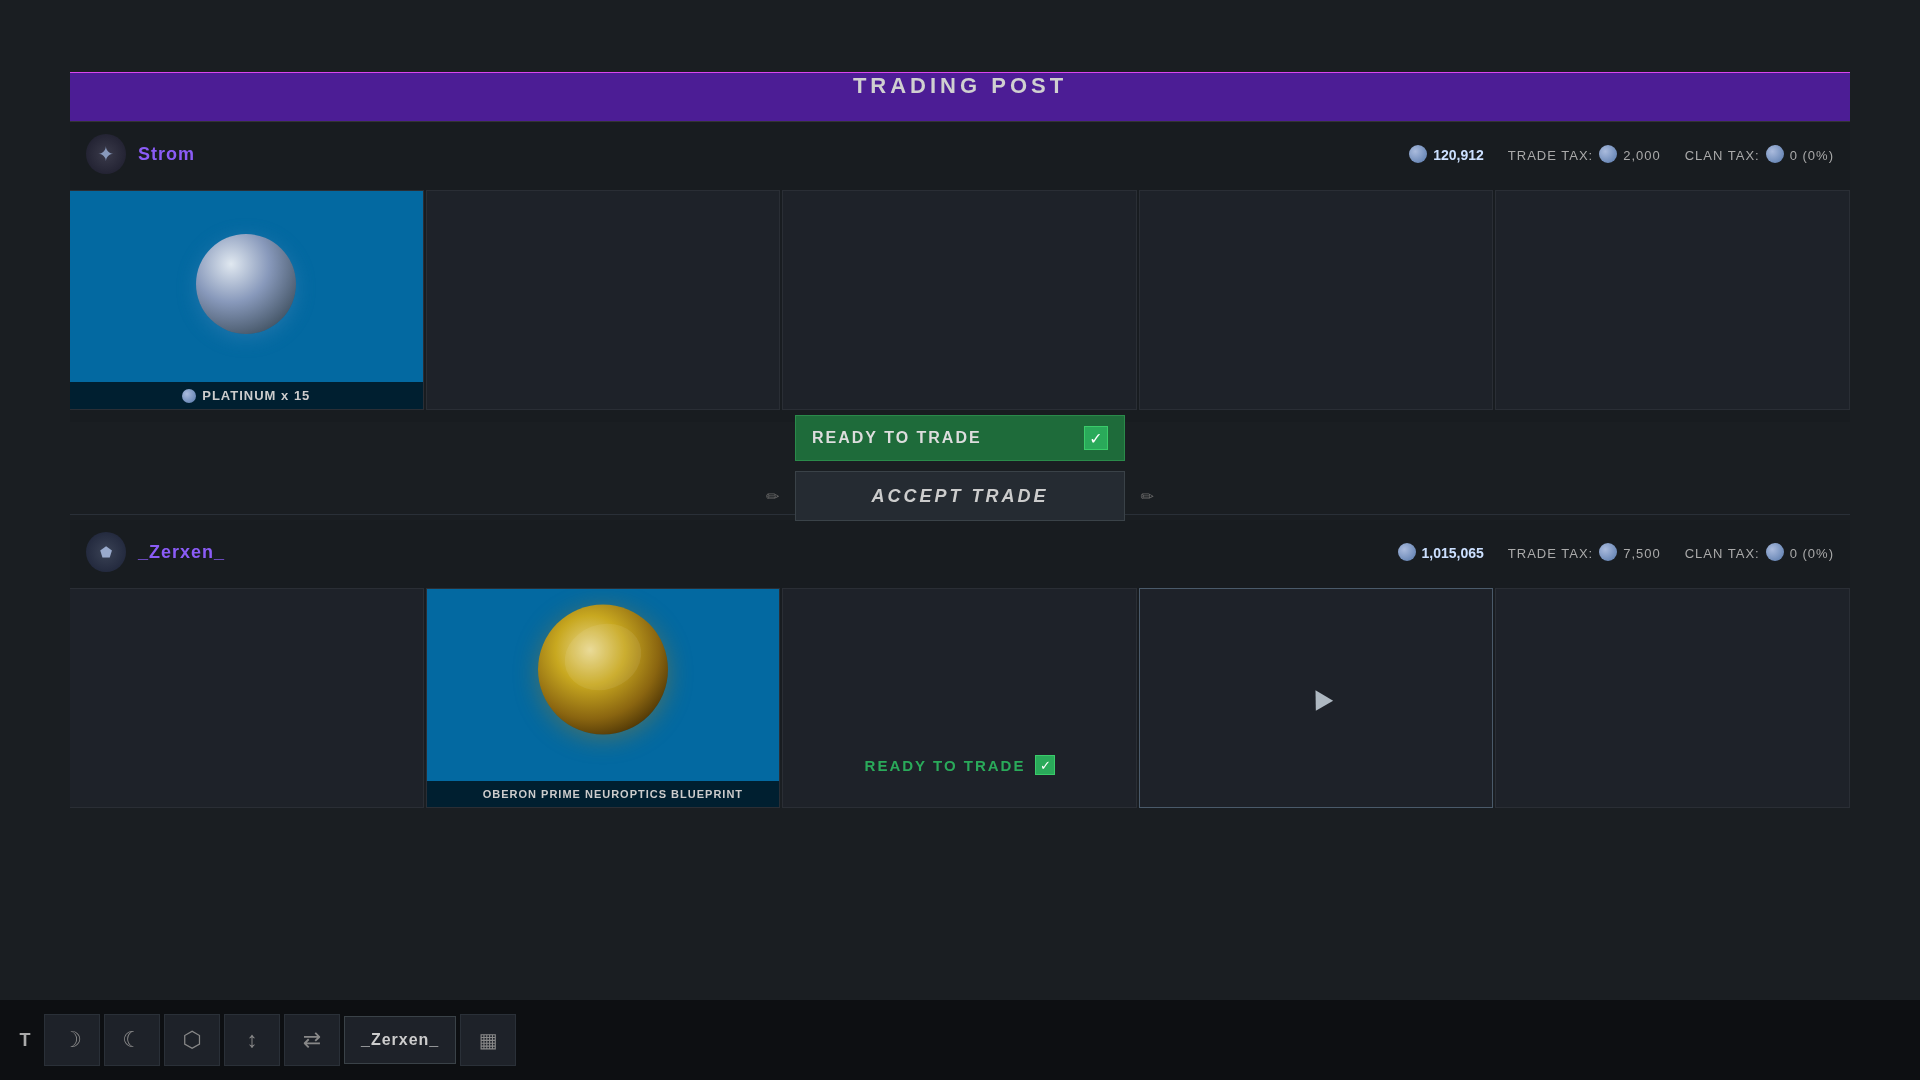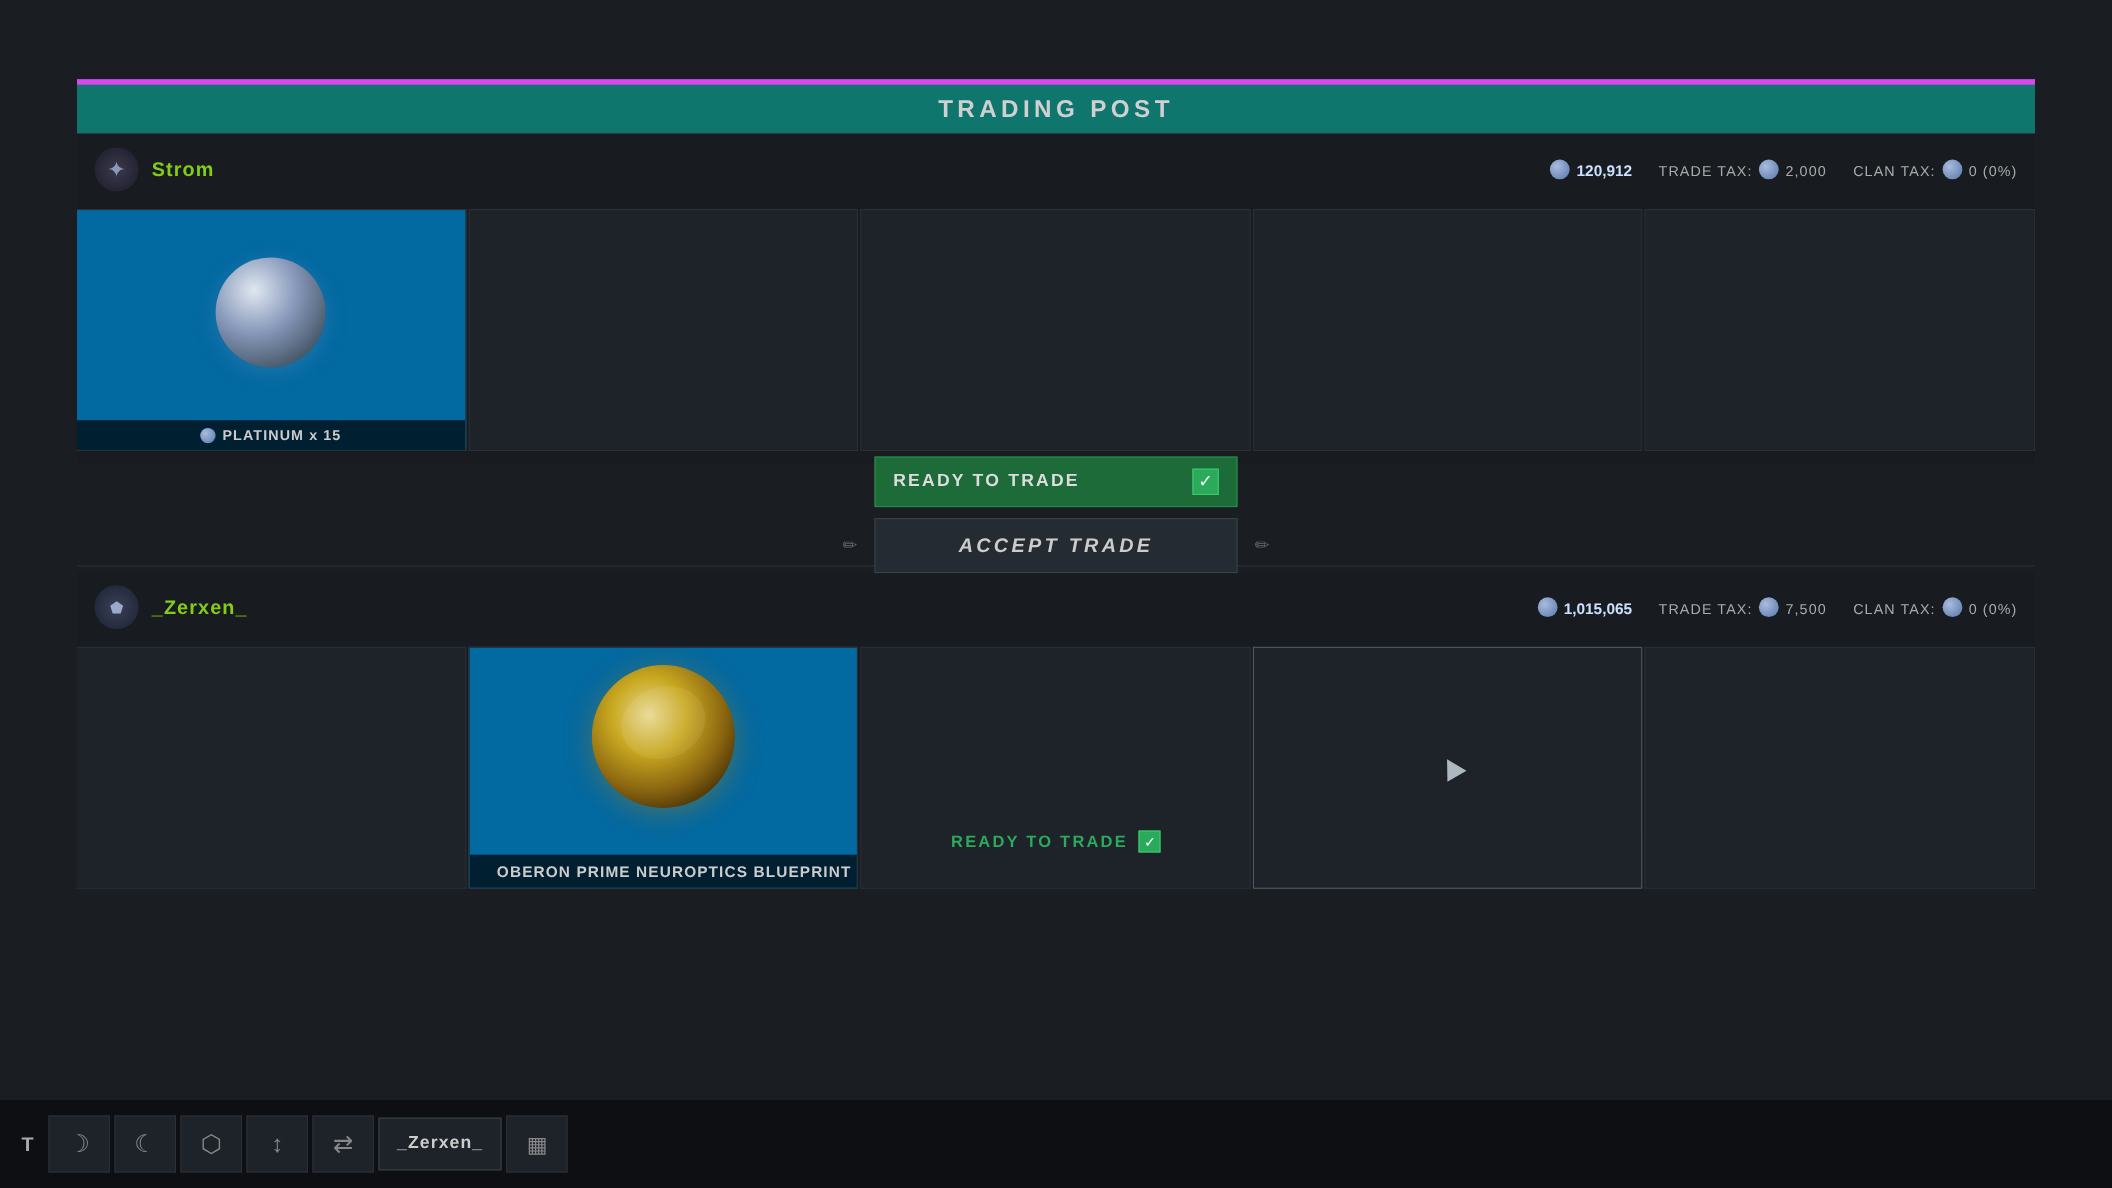--- a/index.html
+++ b/index.html
@@ -22,25 +22,24 @@
       height: 1080px;
     }
 
     
     .title-bar {
       position: absolute;
       top: 72px;
       left: 70px;
       right: 70px;
       height: 50px;
-      background: #0f766e;
-      border-top: 5px solid #d946ef;
+      background: #4c1d95;
+      border-top: 1px solid #d946ef;
       border-bottom: 1px solid #333;
       display: flex;
-      align-items: center;
       justify-content: center;
     }
 
     .title-text {
       font-size: 22px;
       font-weight: bold;
       letter-spacing: 4px;
       color: #d0d0d0;
     }
 
@@ -81,21 +80,21 @@
 
     .player-avatar.strom-avatar {
       background: radial-gradient(circle, #3a3a4a, #1a1a2a);
       font-size: 20px;
       color: #8899bb;
     }
 
     .player-name {
       font-size: 18px;
       font-weight: bold;
-      color: #84cc16;
+      color: #8b5cf6;
       letter-spacing: 1px;
     }
 
     .player-stats {
       display: flex;
       align-items: center;
       gap: 24px;
       font-size: 14px;
       color: #aaa;
     }
@@ -521,21 +520,21 @@
 
     <div class="trade-slots">
 
       <div class="trade-slot"></div>
 
       <div class="trade-slot filled">
         <div class="oberon-sphere">
           <div class="oberon-sphere-inner"></div>
         </div>
         <div class="slot-item-label">
-          <span style="font-size:14px; line-height:1.3; text-align:center;margin-left:20px;">OBERON PRIME NEUROPTICS BLUEPRINT</span>
+          <span style="font-size:11px; line-height:1.3; text-align:center;margin-left:20px;">OBERON PRIME NEUROPTICS BLUEPRINT</span>
         </div>
       </div>
 
       <div class="trade-slot"></div>
 
       <div class="trade-slot highlighted">
 
         <div style="position:absolute; top:50%; left:50%; transform:translate(-30%, -50%);">
           <div style="width:0;height:0;border-left:10px solid transparent;border-right:10px solid transparent;border-bottom:18px solid rgba(200,210,220,0.85);transform:rotate(-30deg);"></div>
         </div>

